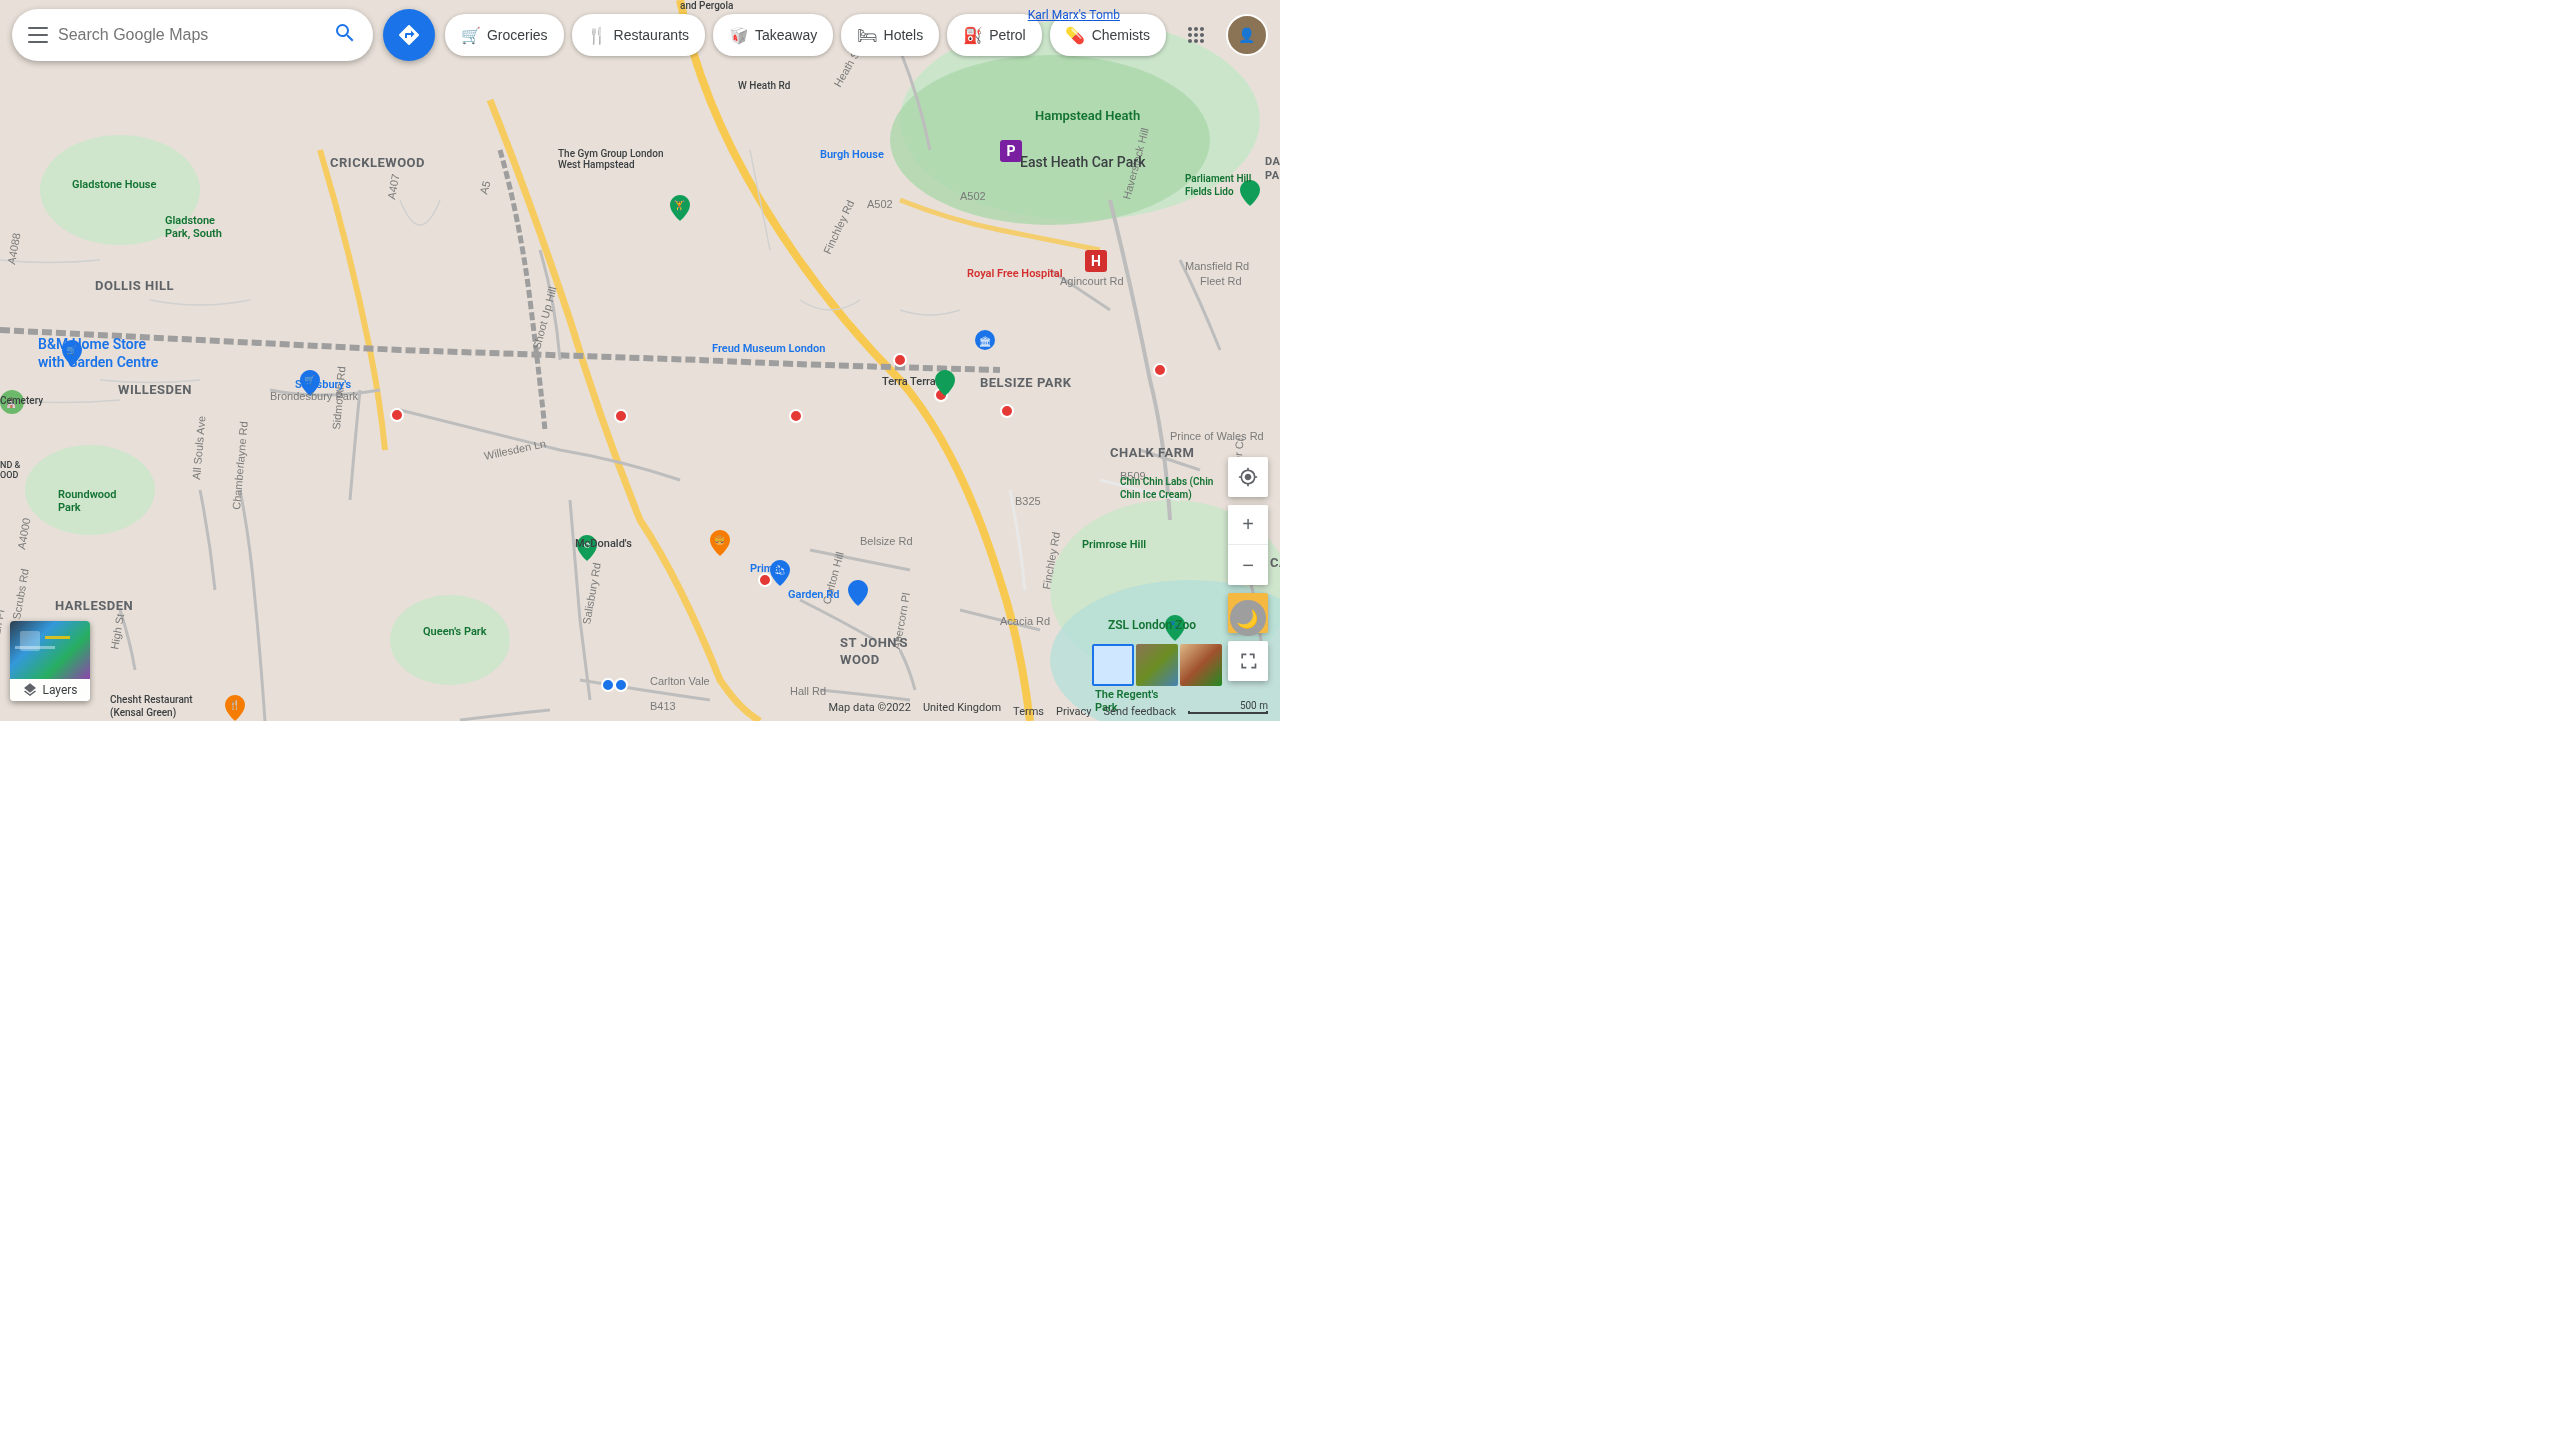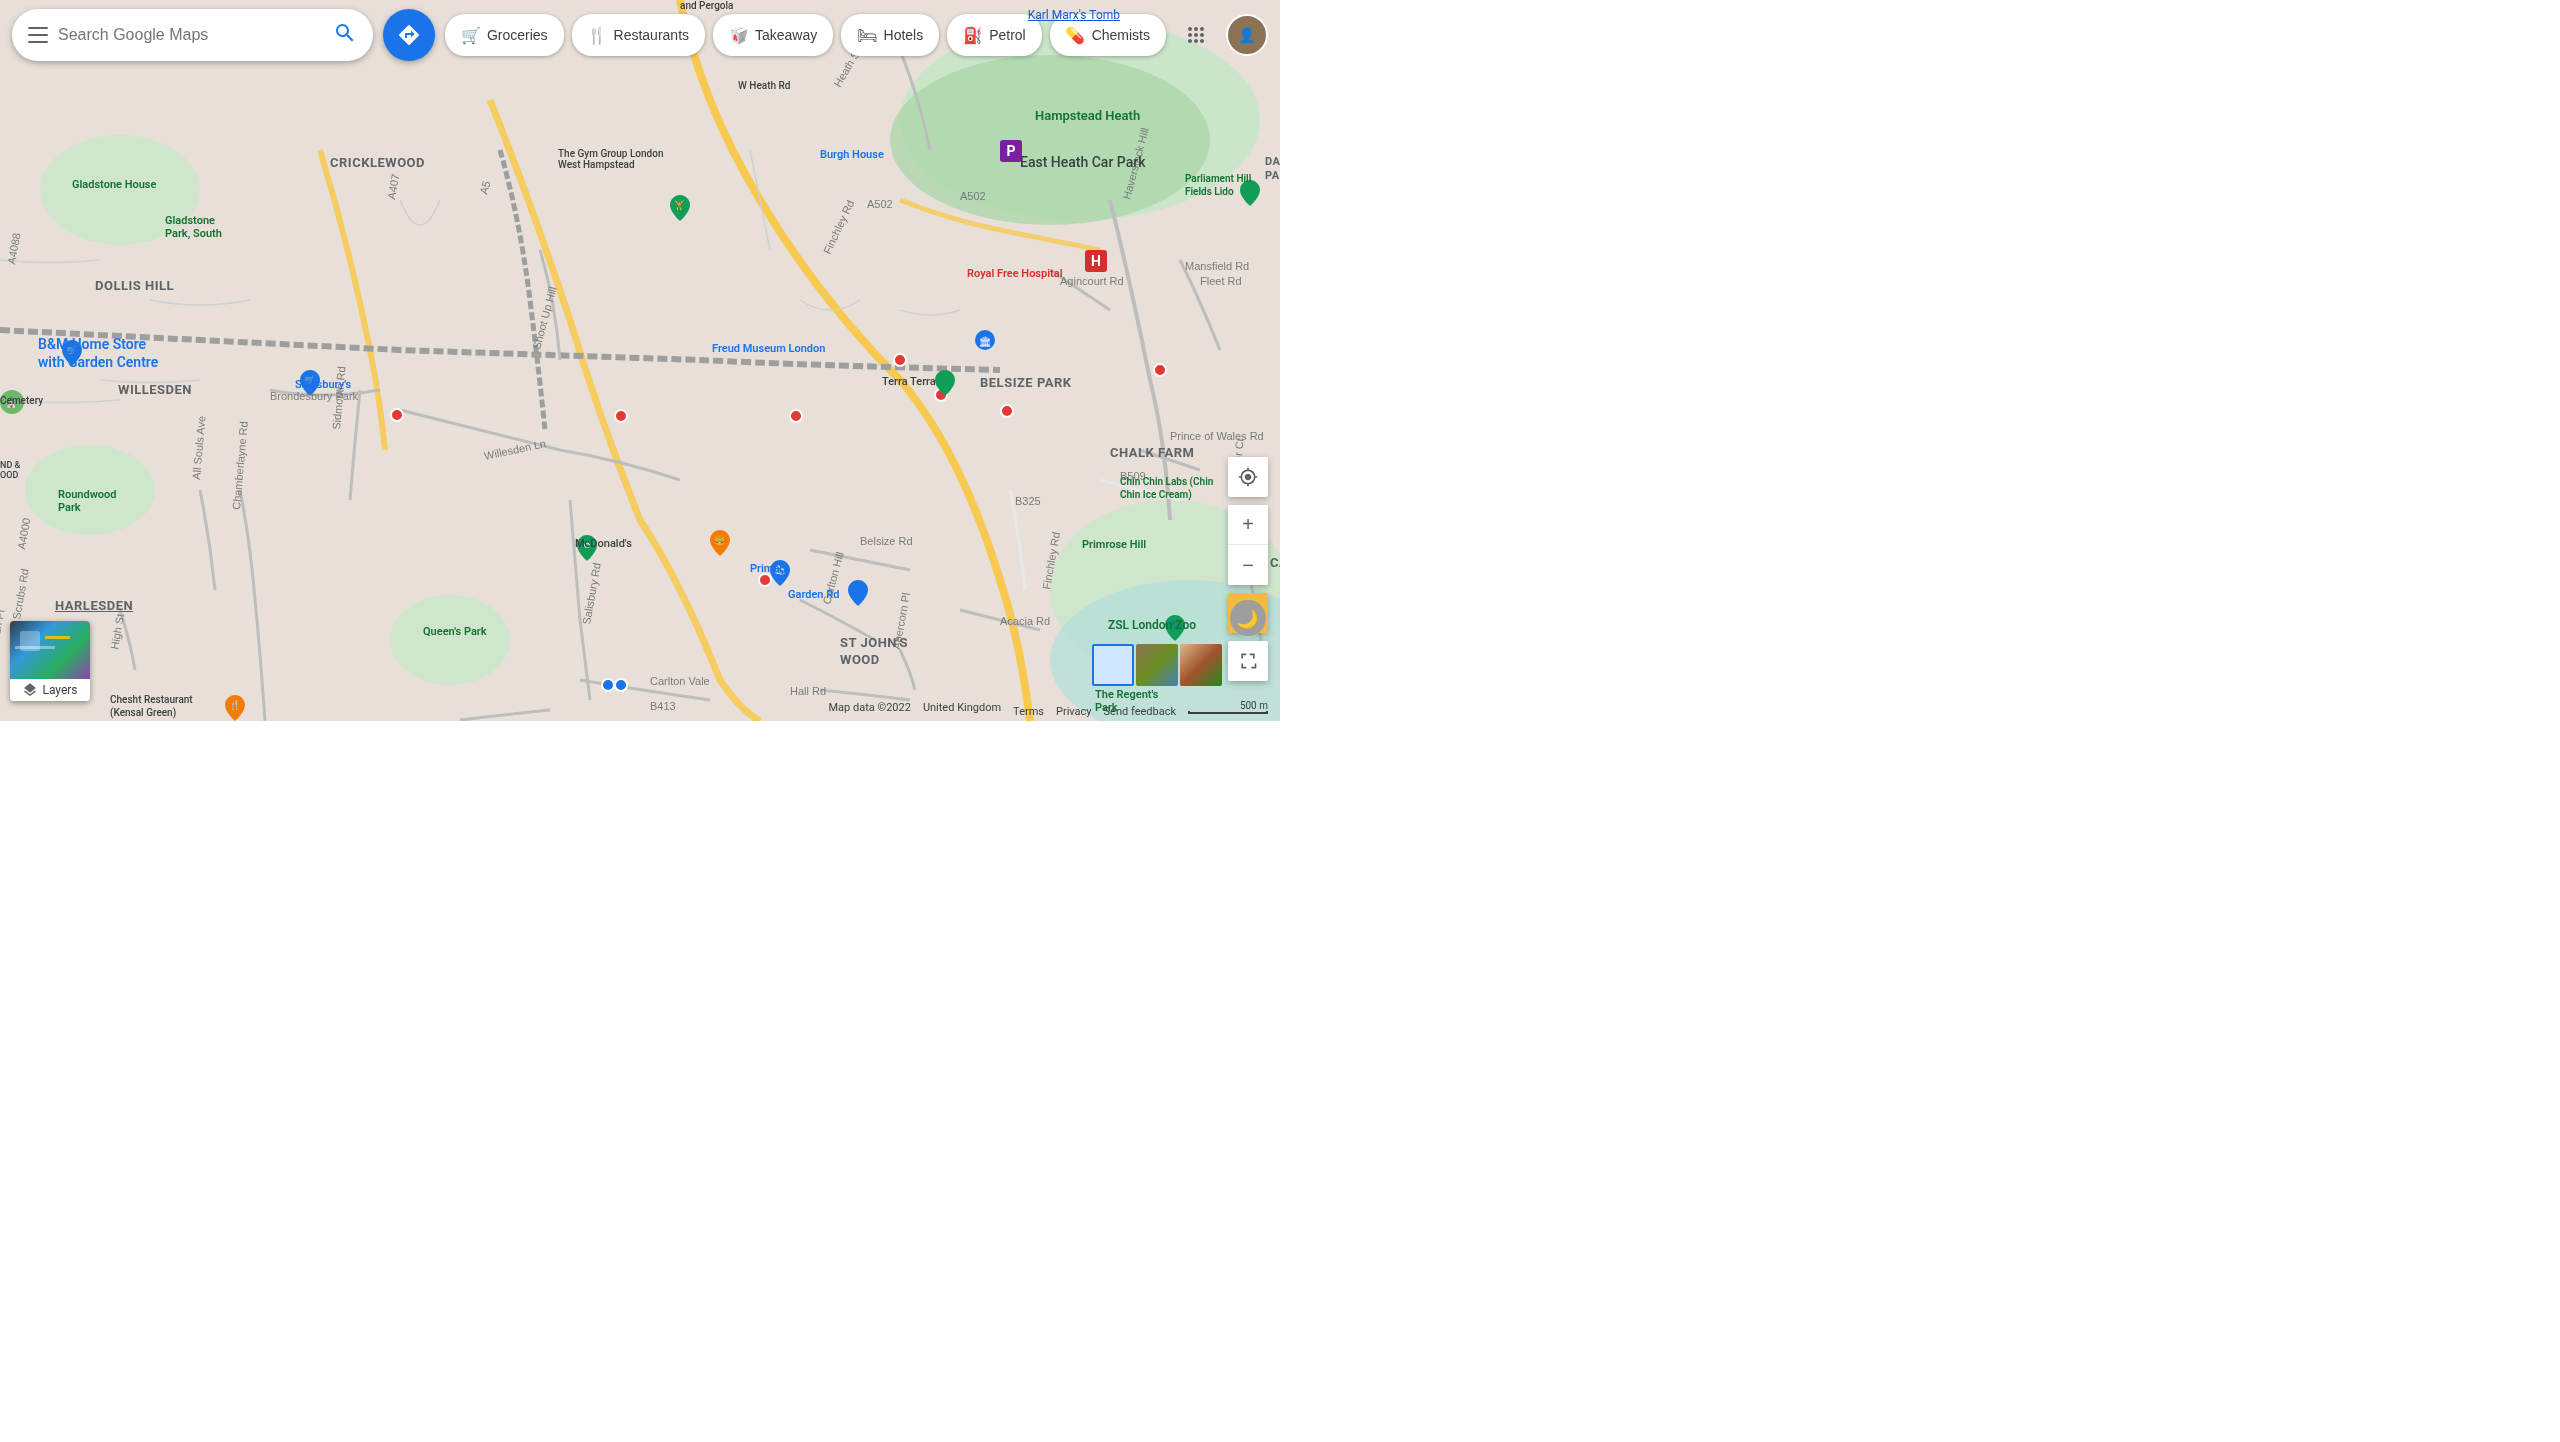--- a/index.html
+++ b/index.html
@@ -526,21 +526,21 @@
   </svg>
 
   
   <div style="position:absolute;top:0;left:0;width:100%;height:100%;pointer-events:none;">
 
     <a id="karl-marx-link" style="position:absolute;top:8px;right:160px;color:#1558d6;font-size:12px;cursor:pointer;z-index:200;text-decoration:underline;">Karl Marx's Tomb</a>
 
     <div class="map-label bold" style="top:155px;left:330px;">CRICKLEWOOD</div>
     <div class="map-label bold" style="top:278px;left:95px;">DOLLIS HILL</div>
     <div class="map-label bold" style="top:382px;left:118px;">WILLESDEN</div>
-    <div class="map-label bold" style="top:598px;left:55px;text-decoration:underline;">HARLESDEN</div>
+    <div class="map-label bold" style="top:598px;left:55px;">HARLESDEN</div>
     <div class="map-label bold" style="top:375px;left:980px;">BELSIZE PARK</div>
     <div class="map-label bold" style="top:445px;left:1110px;">CHALK FARM</div>
     <div class="map-label bold" style="top:555px;left:1270px;">CAMDEN</div>
     <div class="map-label bold" style="top:635px;left:840px;font-size:13px;line-height:1.3;">ST JOHN'S<br>WOOD</div>
 
     <div class="map-label bold" style="top:155px;left:1265px;font-size:11px;line-height:1.3;">DARTMOUTH<br>PARK</div>
 
     <div class="map-label green" style="top:108px;left:1035px;font-size:13px;">Hampstead Heath</div>
     <div class="map-label green" style="top:178px;left:72px;">Gladstone House</div>
     <div class="map-label green" style="top:214px;left:165px;">Gladstone<br>Park, South</div>

